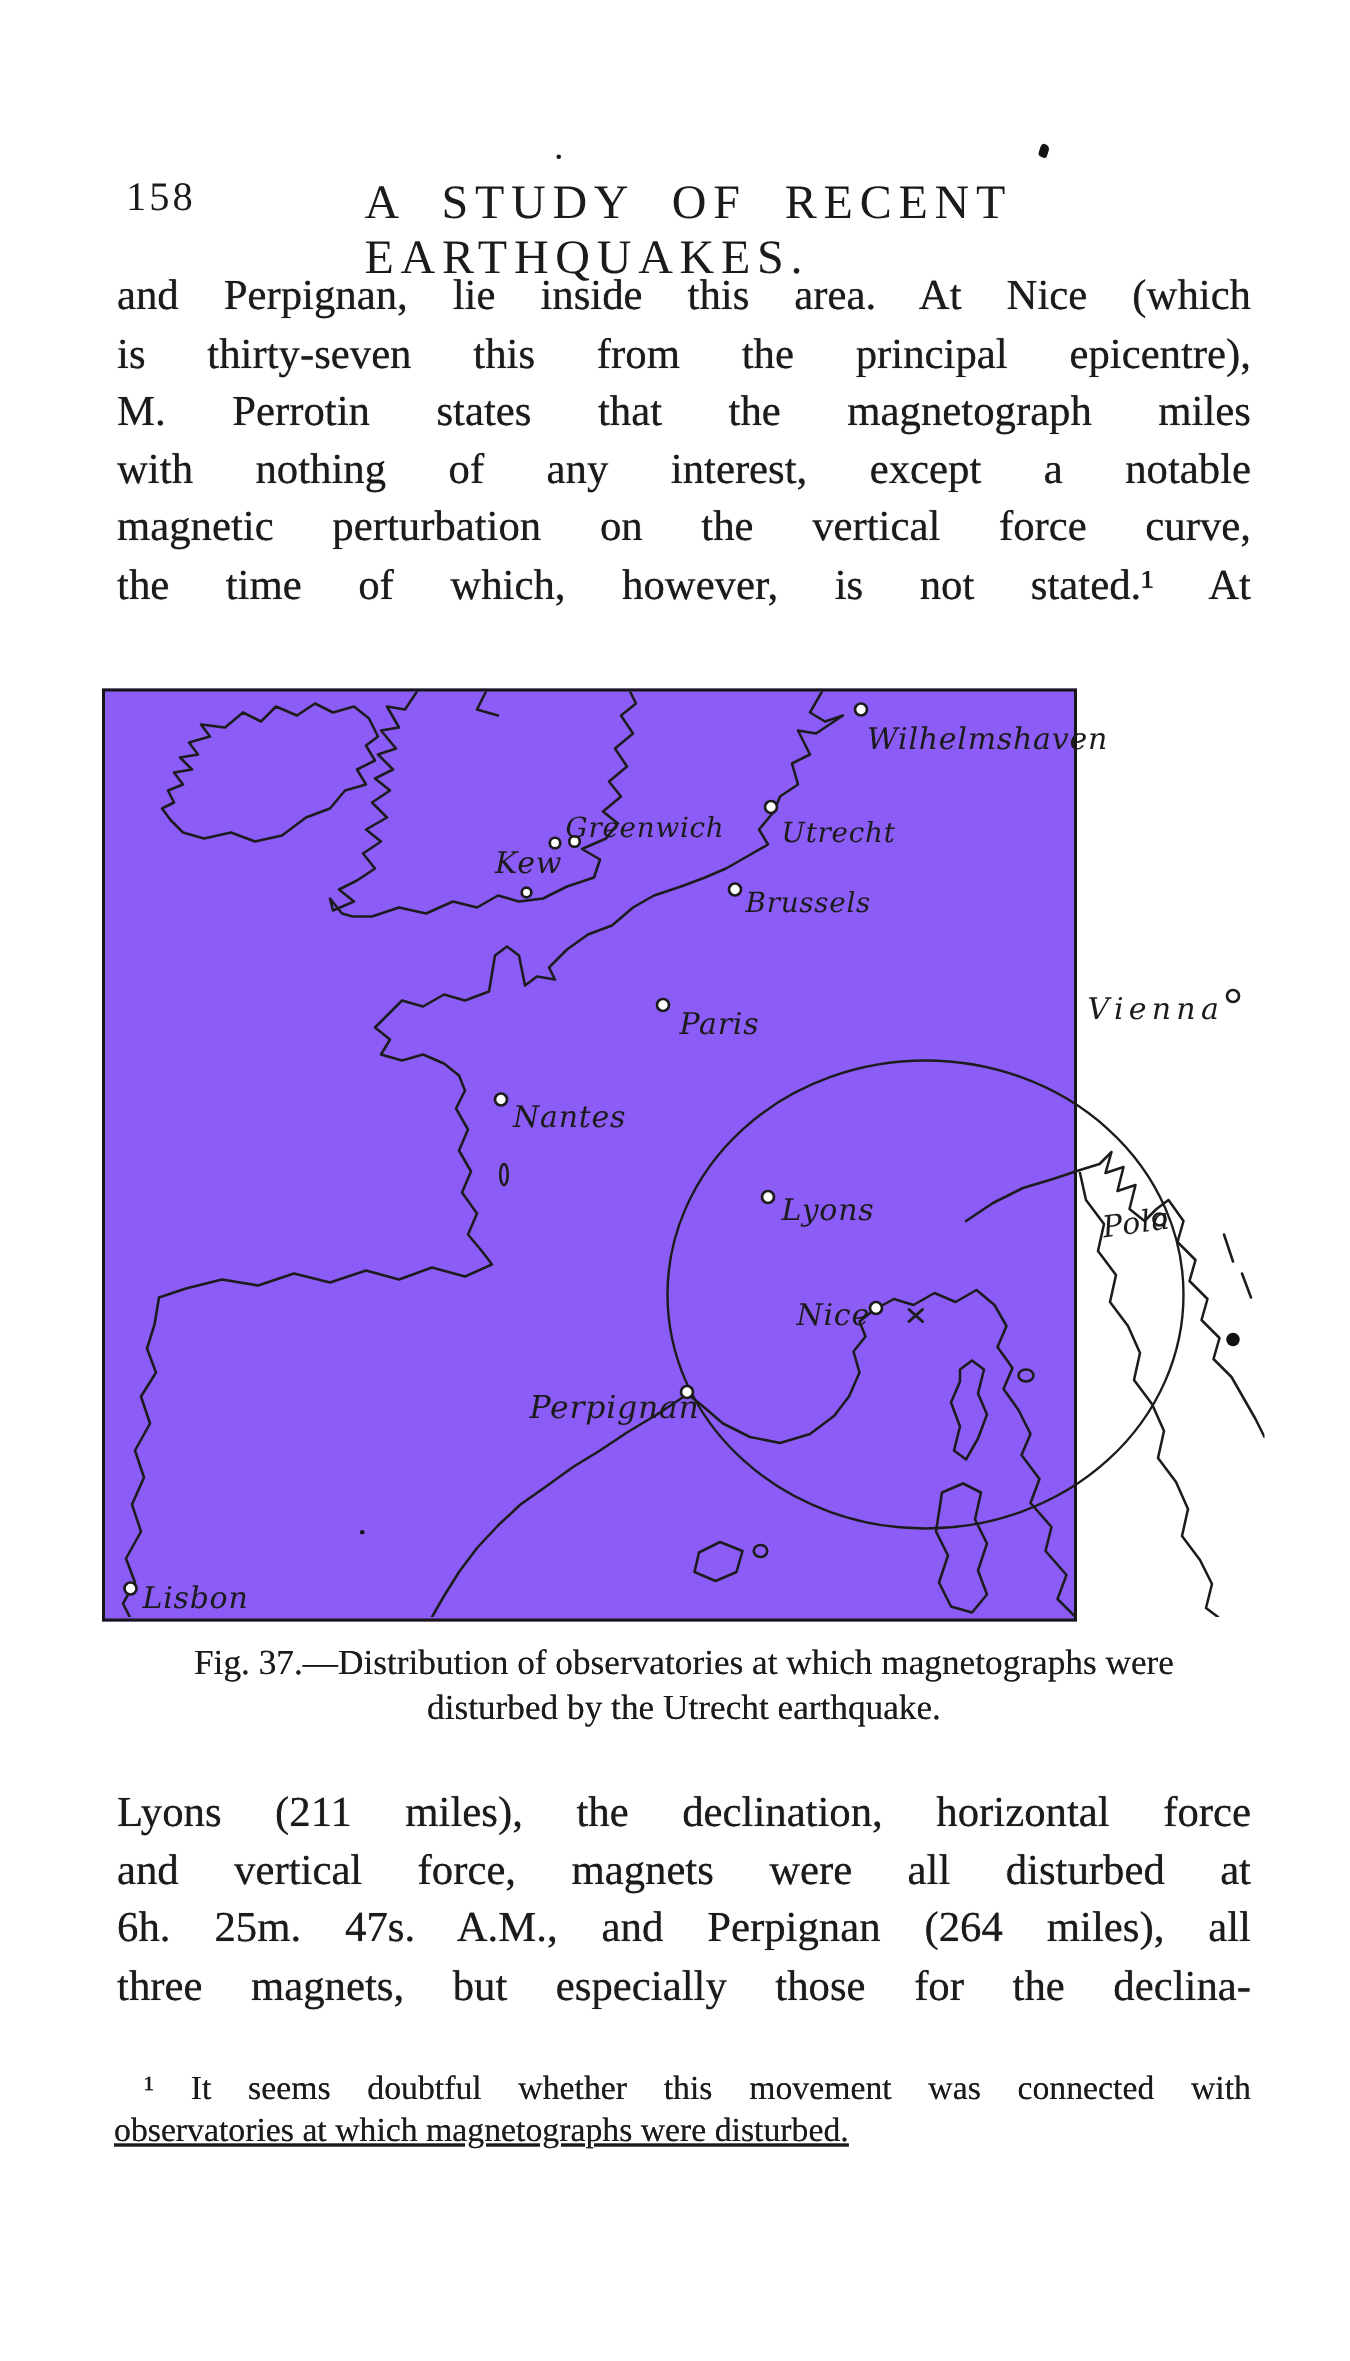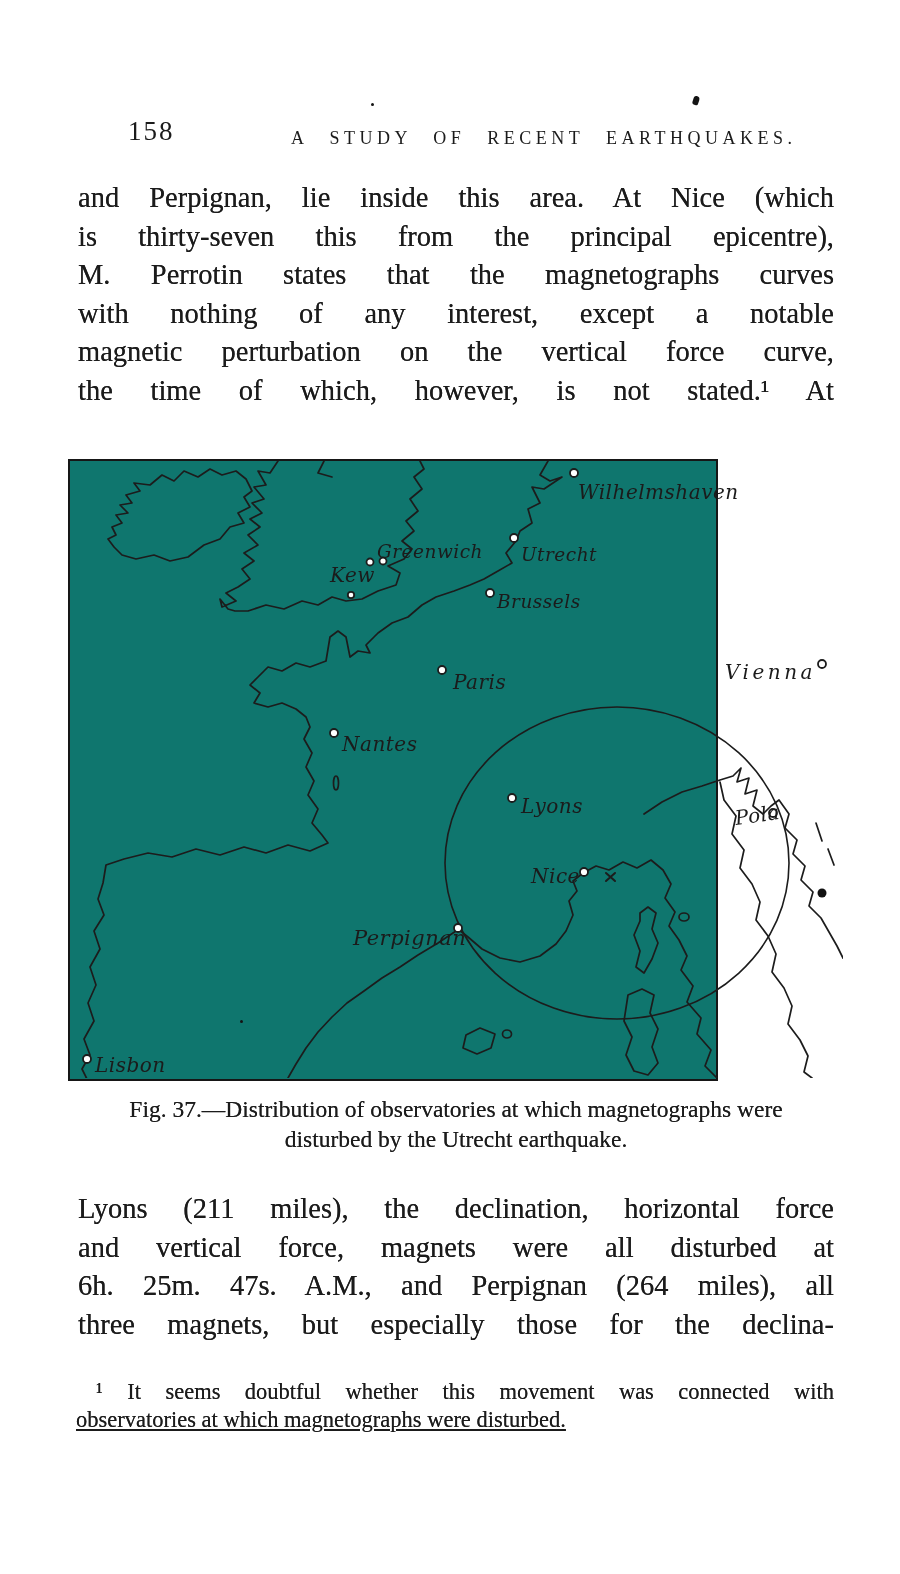--- a/index.html
+++ b/index.html
@@ -3,31 +3,31 @@
 <meta charset="utf-8">
 <style>
   html,body{margin:0;padding:0;background:#ffffff;}
   .page{
     position:relative;width:900px;height:1574px;background:#ffffff;
     font-family:"Liberation Serif","DejaVu Serif",serif;color:#1b1b1b;overflow:hidden;
   }
   .page *{box-sizing:border-box;}
   
   .runhead{position:absolute;top:114px;left:0;width:900px;height:40px;}
-  .pagenum{position:absolute;left:84px;top:2px;font-size:27px;letter-spacing:2px;margin-left:44px;}
-  .runtitle{position:absolute;left:243px;top:14px;font-size:18px;letter-spacing:4.5px;word-spacing:13px;margin-left:48px;}
+  .pagenum{position:absolute;left:84px;top:2px;font-size:27px;letter-spacing:2px;}
+  .runtitle{position:absolute;left:243px;top:2px;font-size:32px;letter-spacing:4.5px;word-spacing:13px;}
   
   .para{position:absolute;left:78px;width:756px;font-size:28.5px;line-height:38.6px;}
   .bodyline{text-align:justify;text-align-last:justify;white-space:normal;
     text-shadow:0 0 .5px rgba(20,20,20,.85);}
   .p1{top:179px;}
   .p2{top:1190px;}
   
   .figure{position:absolute;left:68px;top:459px;width:650px;height:622px;
-    border:2.5px solid #161616;background:#0f766e;}
+    border:2.5px solid #161616;background:#8b5cf6;}
   .figure svg{position:absolute;left:0;top:0;}
   .coast{fill:none;stroke:#1c1c1c;stroke-width:1.7;stroke-linejoin:round;stroke-linecap:round;}
   .isoline{fill:none;stroke:#1c1c1c;stroke-width:1.6;}
   .obs{fill:#ffffff;stroke:#1c1c1c;stroke-width:1.8;}
   .towndot{fill:#111111;stroke:none;}
   .xmark{stroke:#1c1c1c;stroke-width:2;stroke-linecap:round;}
   .maplabel{font-family:"DejaVu Serif",serif;font-style:italic;font-size:20px;fill:#1b1b1b;letter-spacing:.5px;}
   .lab-small{font-size:18.5px;}
   .lab-wide{letter-spacing:3.5px;}
   .lab-big{font-size:21px;}
@@ -53,21 +53,21 @@
   <div class="runhead">
     <span class="pagenum">158</span>
     <span class="runtitle">A STUDY OF RECENT EARTHQUAKES.</span>
   </div>
   <div class="speck s1"></div>
   <div class="speck s2"></div>
 
   <div class="para p1">
     <div class="bodyline">and Perpignan, lie inside this area.  At Nice (which</div>
     <div class="bodyline">is thirty-seven this from the principal epicentre),</div>
-    <div class="bodyline">M. Perrotin states that the magnetographs curves</div>
+    <div class="bodyline">M. Perrotin states that the magnetograph miles</div>
     <div class="bodyline">with nothing of any interest, except a notable</div>
     <div class="bodyline">magnetic perturbation on the vertical force curve,</div>
     <div class="bodyline">the time of which, however, is not stated.¹  At</div>
   </div>
 
   <div class="figure">
     <svg width="773" height="617" viewBox="0 0 773 617">
 
       <path class="coast" d="M44,86 L38,78 L46,74 L42,66 L52,62 L46,54 L58,52 L50,44 L62,42 L56,34 L70,30 L64,22 L80,24 L92,14 L104,20 L114,10 L128,16 L140,8 L152,14 L166,10 L176,18 L182,30 L174,36 L180,46 L168,52 L174,62 L160,66 L150,78 L134,84 L118,96 L100,100 L84,94 L66,98 L52,94 L44,86"></path>
 

